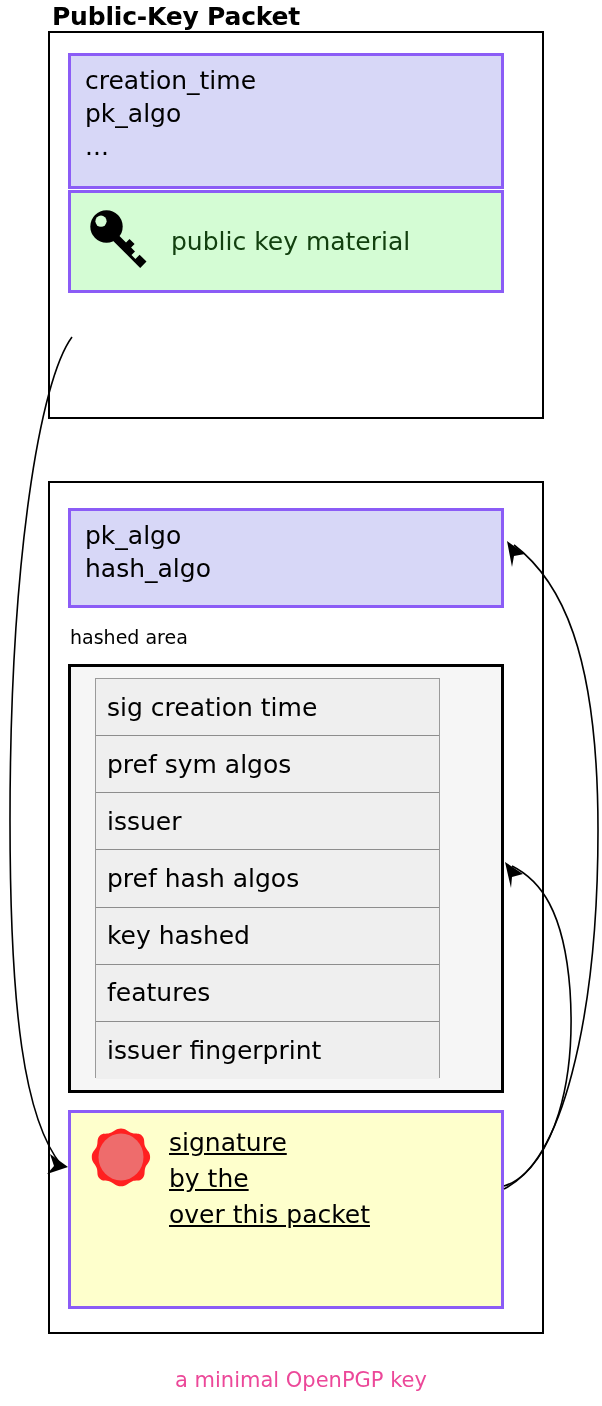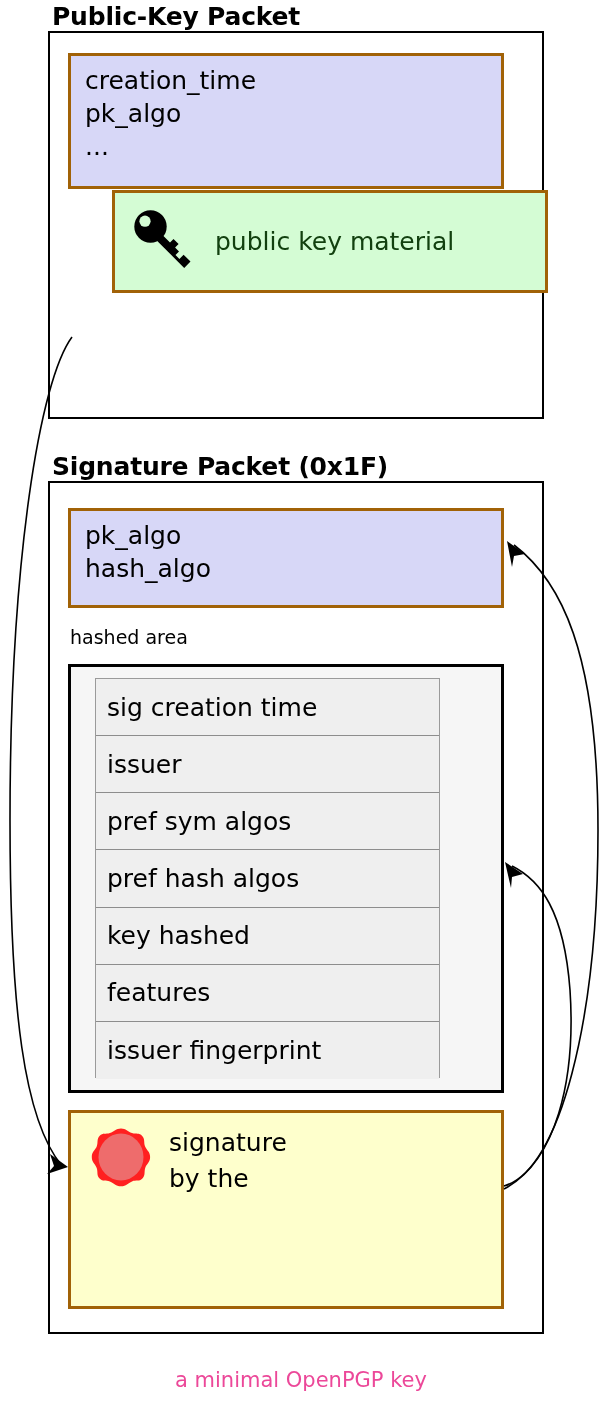--- a/index.html
+++ b/index.html
@@ -34,33 +34,33 @@
     border:2px solid #000000;
     background:#ffffff;
     box-sizing:border-box;
   }
   #public-key-packet{ left:48px; top:31px; width:496px; height:388px; }
   #signature-packet { left:48px; top:481px; width:496px; height:853px; }
 
   
   .field-box{
     position:absolute;
-    border:3px solid #a16207;
+    border:3px solid #8b5cf6;
     box-sizing:border-box;
     padding:8px 12px 8px 14px;
   }
   .field-box .line{
     font-size:25px;
     line-height:33px;
     color:#000000;
     white-space:nowrap;
   }
 
   .purple{ background:#d7d7f7; }
-  .green { background:#d4fcd4;margin-left:44px; }
+  .green { background:#d4fcd4; }
   .yellow{ background:#feffcc; }
 
   #pk-meta-box  { left:68px; top:53px;  width:436px; height:136px; }
   #pk-material-box{ left:68px; top:190px; width:436px; height:103px; }
   #sig-algo-box { left:68px; top:508px; width:436px; height:100px; }
   #sig-value-box{ left:68px; top:1110px; width:436px; height:199px; }
 
   
   .icon-row{
     display:flex;
@@ -68,21 +68,21 @@
     height:100%;
     gap:14px;
   }
   #pk-material-label{
     font-size:25px;
     color:#12400f;
     white-space:nowrap;
   }
 
   
-  #sig-value-box .icon-row{ align-items:flex-start; padding-top:4px; gap:12px; }
+  #sig-value-box .icon-row{ align-items:flex-start; padding-top:4px; gap:12px;text-decoration:underline; }
   #sig-value-lines .line{ font-size:25px; line-height:36px; color:#000; }
 
   
   #hashed-area-label{
     position:absolute;
     left:70px;
     top:626px;
     font-size:19px;
     color:#000000;
     white-space:nowrap;
@@ -167,37 +167,36 @@
 
             <circle cx="21.5" cy="22.5" r="16.2"></circle>
           </g>
           <circle cx="16.0" cy="17.2" r="5.6" fill="#d4fcd4"></circle>
         </svg>
       </span>
       <span id="pk-material-label">public key material</span>
     </div>
   </div>
 
-  <div class="pkt-title" id="title-signature">Signature Packet (0x1F)</div>
 
   <div class="packet-frame" id="signature-packet"></div>
 
   <div class="field-box purple" id="sig-algo-box">
     <div class="line">pk_algo</div>
     <div class="line">hash_algo</div>
   </div>
 
   <div id="hashed-area-label">hashed area</div>
 
   <div id="hashed-area-box"></div>
 
   <div id="subpacket-list">
     <div class="subpacket-row">sig creation time</div>
+    <div class="subpacket-row">pref sym algos</div>
     <div class="subpacket-row">issuer</div>
-    <div class="subpacket-row">pref sym algos</div>
     <div class="subpacket-row">pref hash algos</div>
     <div class="subpacket-row">key hashed</div>
     <div class="subpacket-row">features</div>
     <div class="subpacket-row">issuer fingerprint</div>
   </div>
 
   <div class="field-box yellow" id="sig-value-box">
     <div class="icon-row">
       <span class="seal-icon">
         <svg width="72" height="72" viewBox="0 0 72 72" aria-hidden="true">
@@ -209,20 +208,21 @@
             c-5.4 0 -6.9 -3.3 -11.1 -4.8 c-4.2 -1.5 -7.0 0.5 -10.3 -2.9
             c-3.3 -3.4 -1.4 -6.5 -2.9 -10.6 c-1.5 -4.1 -4.9 -5.3 -4.9 -10.9
             c0 -5.6 3.5 -6.7 5.0 -10.7 c1.5 -4.0 -0.3 -7.1 2.9 -10.5
             c3.2 -3.4 5.9 -1.3 10.2 -2.8 c4.3 -1.5 6.1 -4.5 11.1 -4.5 Z"></path>
           <ellipse cx="36" cy="32" rx="22.5" ry="23.5" fill="#ee6c6c"></ellipse>
         </svg>
       </span>
       <span id="sig-value-lines">
         <div class="line">signature</div>
         <div class="line">by the</div>
+        <div class="line">over this packet</div>
       </span>
     </div>
   </div>
 
   <svg id="arrows" viewBox="0 0 602 1406" xmlns="http://www.w3.org/2000/svg">
 
     <g>
       <path d="M72,337 C40,380 10,560 10,820 C10,1010 24,1120 62,1166"></path>
       <polygon class="head" points="68,1167 50,1154 54,1166 47,1174"></polygon>
     </g>

